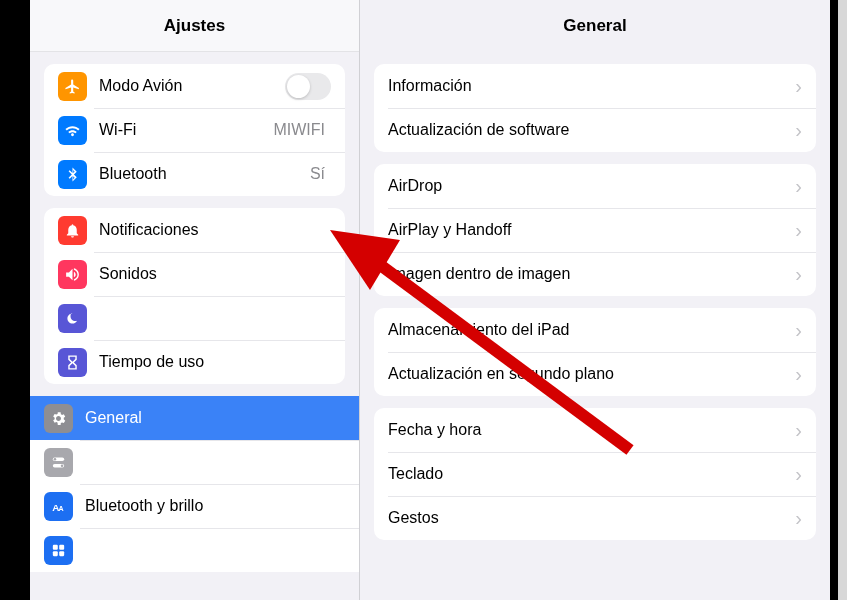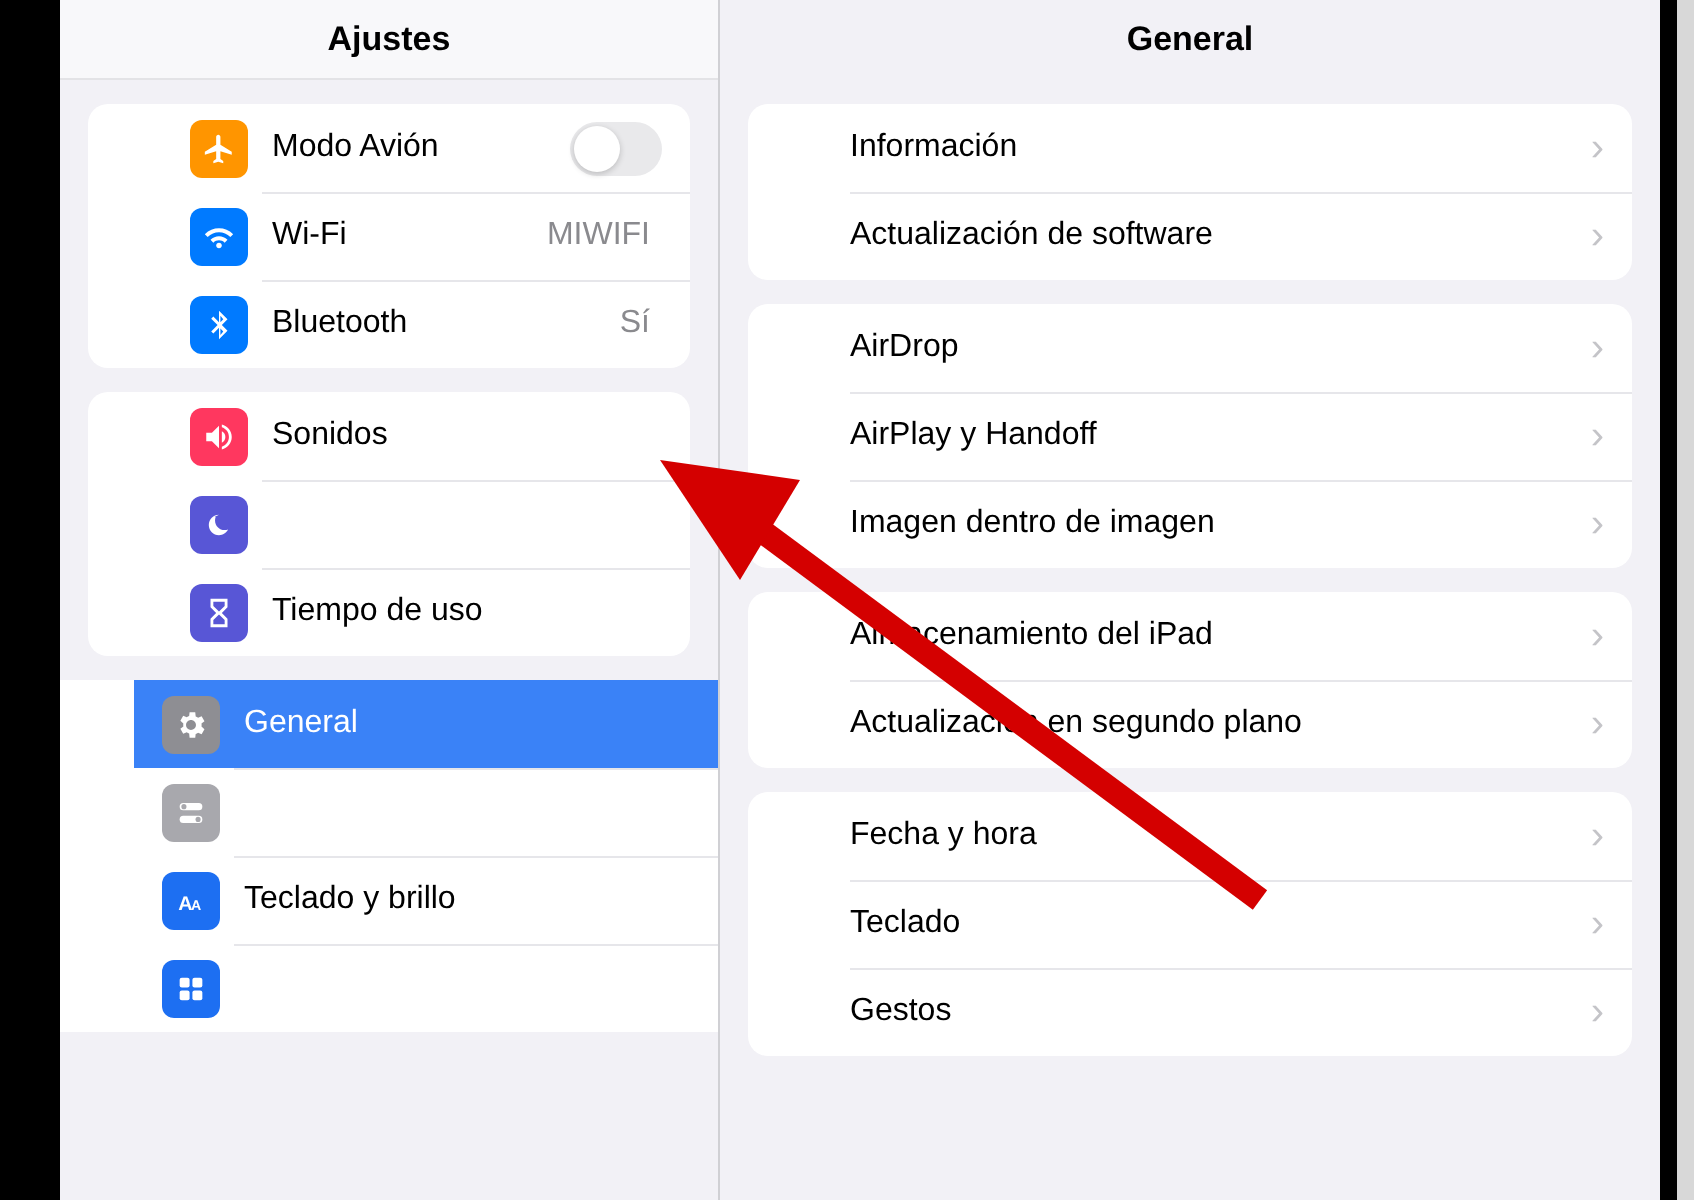--- a/index.html
+++ b/index.html
@@ -3,24 +3,24 @@
 <meta charset="utf-8">
 <style>
 * { box-sizing: border-box; margin: 0; padding: 0; font-family: -apple-system, "Helvetica Neue", Arial, sans-serif; }
 html, body { width: 847px; height: 600px; overflow: hidden; background: #e8e8e8; }
 .frame { display: flex; height: 600px; background: #000; }
 .bezel-left, .bezel-right { width: 30px; background: #000; flex-shrink: 0; }
 .bezel-right { width: 17px; background: linear-gradient(to right, #000 0%, #000 50%, #d8d8d8 50%, #d8d8d8 100%); }
 .screen { flex: 1; display: flex; background: #f2f1f6; }
 .sidebar { width: 330px; background: #f2f1f6; border-right: 1px solid #d0d0d4; display: flex; flex-direction: column; }
 .mainpane { flex: 1; background: #f2f1f6; display: flex; flex-direction: column; }
-.header { height: 40px; display: flex; align-items: center; justify-content: center; font-size: 17px; font-weight: 600; color: #000; background: #f8f8fa; }
+.header { height: 52px; display: flex; align-items: center; justify-content: center; font-size: 17px; font-weight: 600; color: #000; background: #f8f8fa; }
 .sidebar .header { background: #f8f8fa; border-bottom: 1px solid #e3e3e6; }
 .mainpane .header { background: #f2f1f6; }
-.group { margin: 12px 14px 0 14px; background: #fff; border-radius: 10px; overflow: hidden; padding-left: 37px; }
+.group { margin: 12px 14px 0 14px; background: #fff; border-radius: 10px; overflow: hidden; }
 .row { display: flex; align-items: center; height: 44px; padding: 0 14px; position: relative; cursor: pointer; }
 .row + .row::before { content: ""; position: absolute; top: 0; left: 50px; right: 0; height: 1px; background: #e6e6ea; }
 .mainpane .row + .row::before { left: 14px; }
 .row.selected { background: #3a82f7; }
 .row.selected .label, .row.selected .icon svg { color: #fff; fill: #fff; }
 .icon { width: 29px; height: 29px; border-radius: 6px; display: flex; align-items: center; justify-content: center; margin-right: 12px; flex-shrink: 0; }
 .icon svg { width: 17px; height: 17px; fill: #fff; }
 .label { flex: 1; font-size: 16px; color: #000; }
 .value { font-size: 16px; color: #8a8a8e; margin-right: 6px; margin-left: 10px; }
 .chevron { color: #c4c4c8; font-size: 20px; font-weight: 300; }
@@ -75,20 +75,28 @@
                 <path d="M12 2l6 6-4 4 4 4-6 6v-8l-4 4-1.5-1.5L11 12 6.5 7.5 8 6l4 4V2zm1 3.5V10l2-2-2-2.5zm0 9V19l2-2.5-2-2z"></path>
               </svg>
             </div>
           <span class="label">Bluetooth</span>
           <span class="value">Sí</span>
         </div>
       </div>
 
       <div class="group">
         <div class="row">
+          <div class="icon bg-red">
+              <svg viewBox="0 0 24 24">
+                <path d="M12 22c1.1 0 2-.9 2-2h-4c0 1.1.9 2 2 2zm6-6V11c0-3.1-2-5.6-5-6.3V4c0-.6-.4-1-1-1s-1 .4-1 1v.7c-3 .7-5 3.2-5 6.3v5l-2 2v1h16v-1l-2-2z"></path>
+              </svg>
+            </div>
+          <span class="label">Notificaciones</span>
+        </div>
+        <div class="row">
           <div class="icon bg-pink">
               <svg viewBox="0 0 24 24">
                 <path d="M3 9v6h4l5 5V4L7 9H3zm13.5 3c0-1.8-1-3.3-2.5-4v8c1.5-.7 2.5-2.2 2.5-4zM14 3.2v2c2.9.9 5 3.5 5 6.8s-2.1 5.9-5 6.8v2c4-.9 7-4.5 7-8.8s-3-7.9-7-8.8z"></path>
               </svg>
             </div>
           <span class="label">Sonidos</span>
         </div>
         <div class="row">
           <div class="icon bg-indigo">
               <svg viewBox="0 0 24 24">
@@ -125,21 +133,21 @@
               </svg>
             </div>
         </div>
         <div class="row">
           <div class="icon bg-bluedark">
               <svg viewBox="0 0 24 24">
                 <text x="3" y="18" font-size="14" font-weight="bold" fill="#fff">A</text>
                 <text x="12" y="18" font-size="10" font-weight="bold" fill="#fff">A</text>
               </svg>
             </div>
-          <span class="label">Teclado y brillo</span>
+          <span class="label">Bluetooth y brillo</span>
         </div>
         <div class="row">
           <div class="icon bg-bluedark">
               <svg viewBox="0 0 24 24">
                 <rect x="4" y="4" width="7" height="7" rx="1.5"></rect>
                 <rect x="13" y="4" width="7" height="7" rx="1.5"></rect>
                 <rect x="4" y="13" width="7" height="7" rx="1.5"></rect>
                 <rect x="13" y="13" width="7" height="7" rx="1.5"></rect>
               </svg>
             </div>

